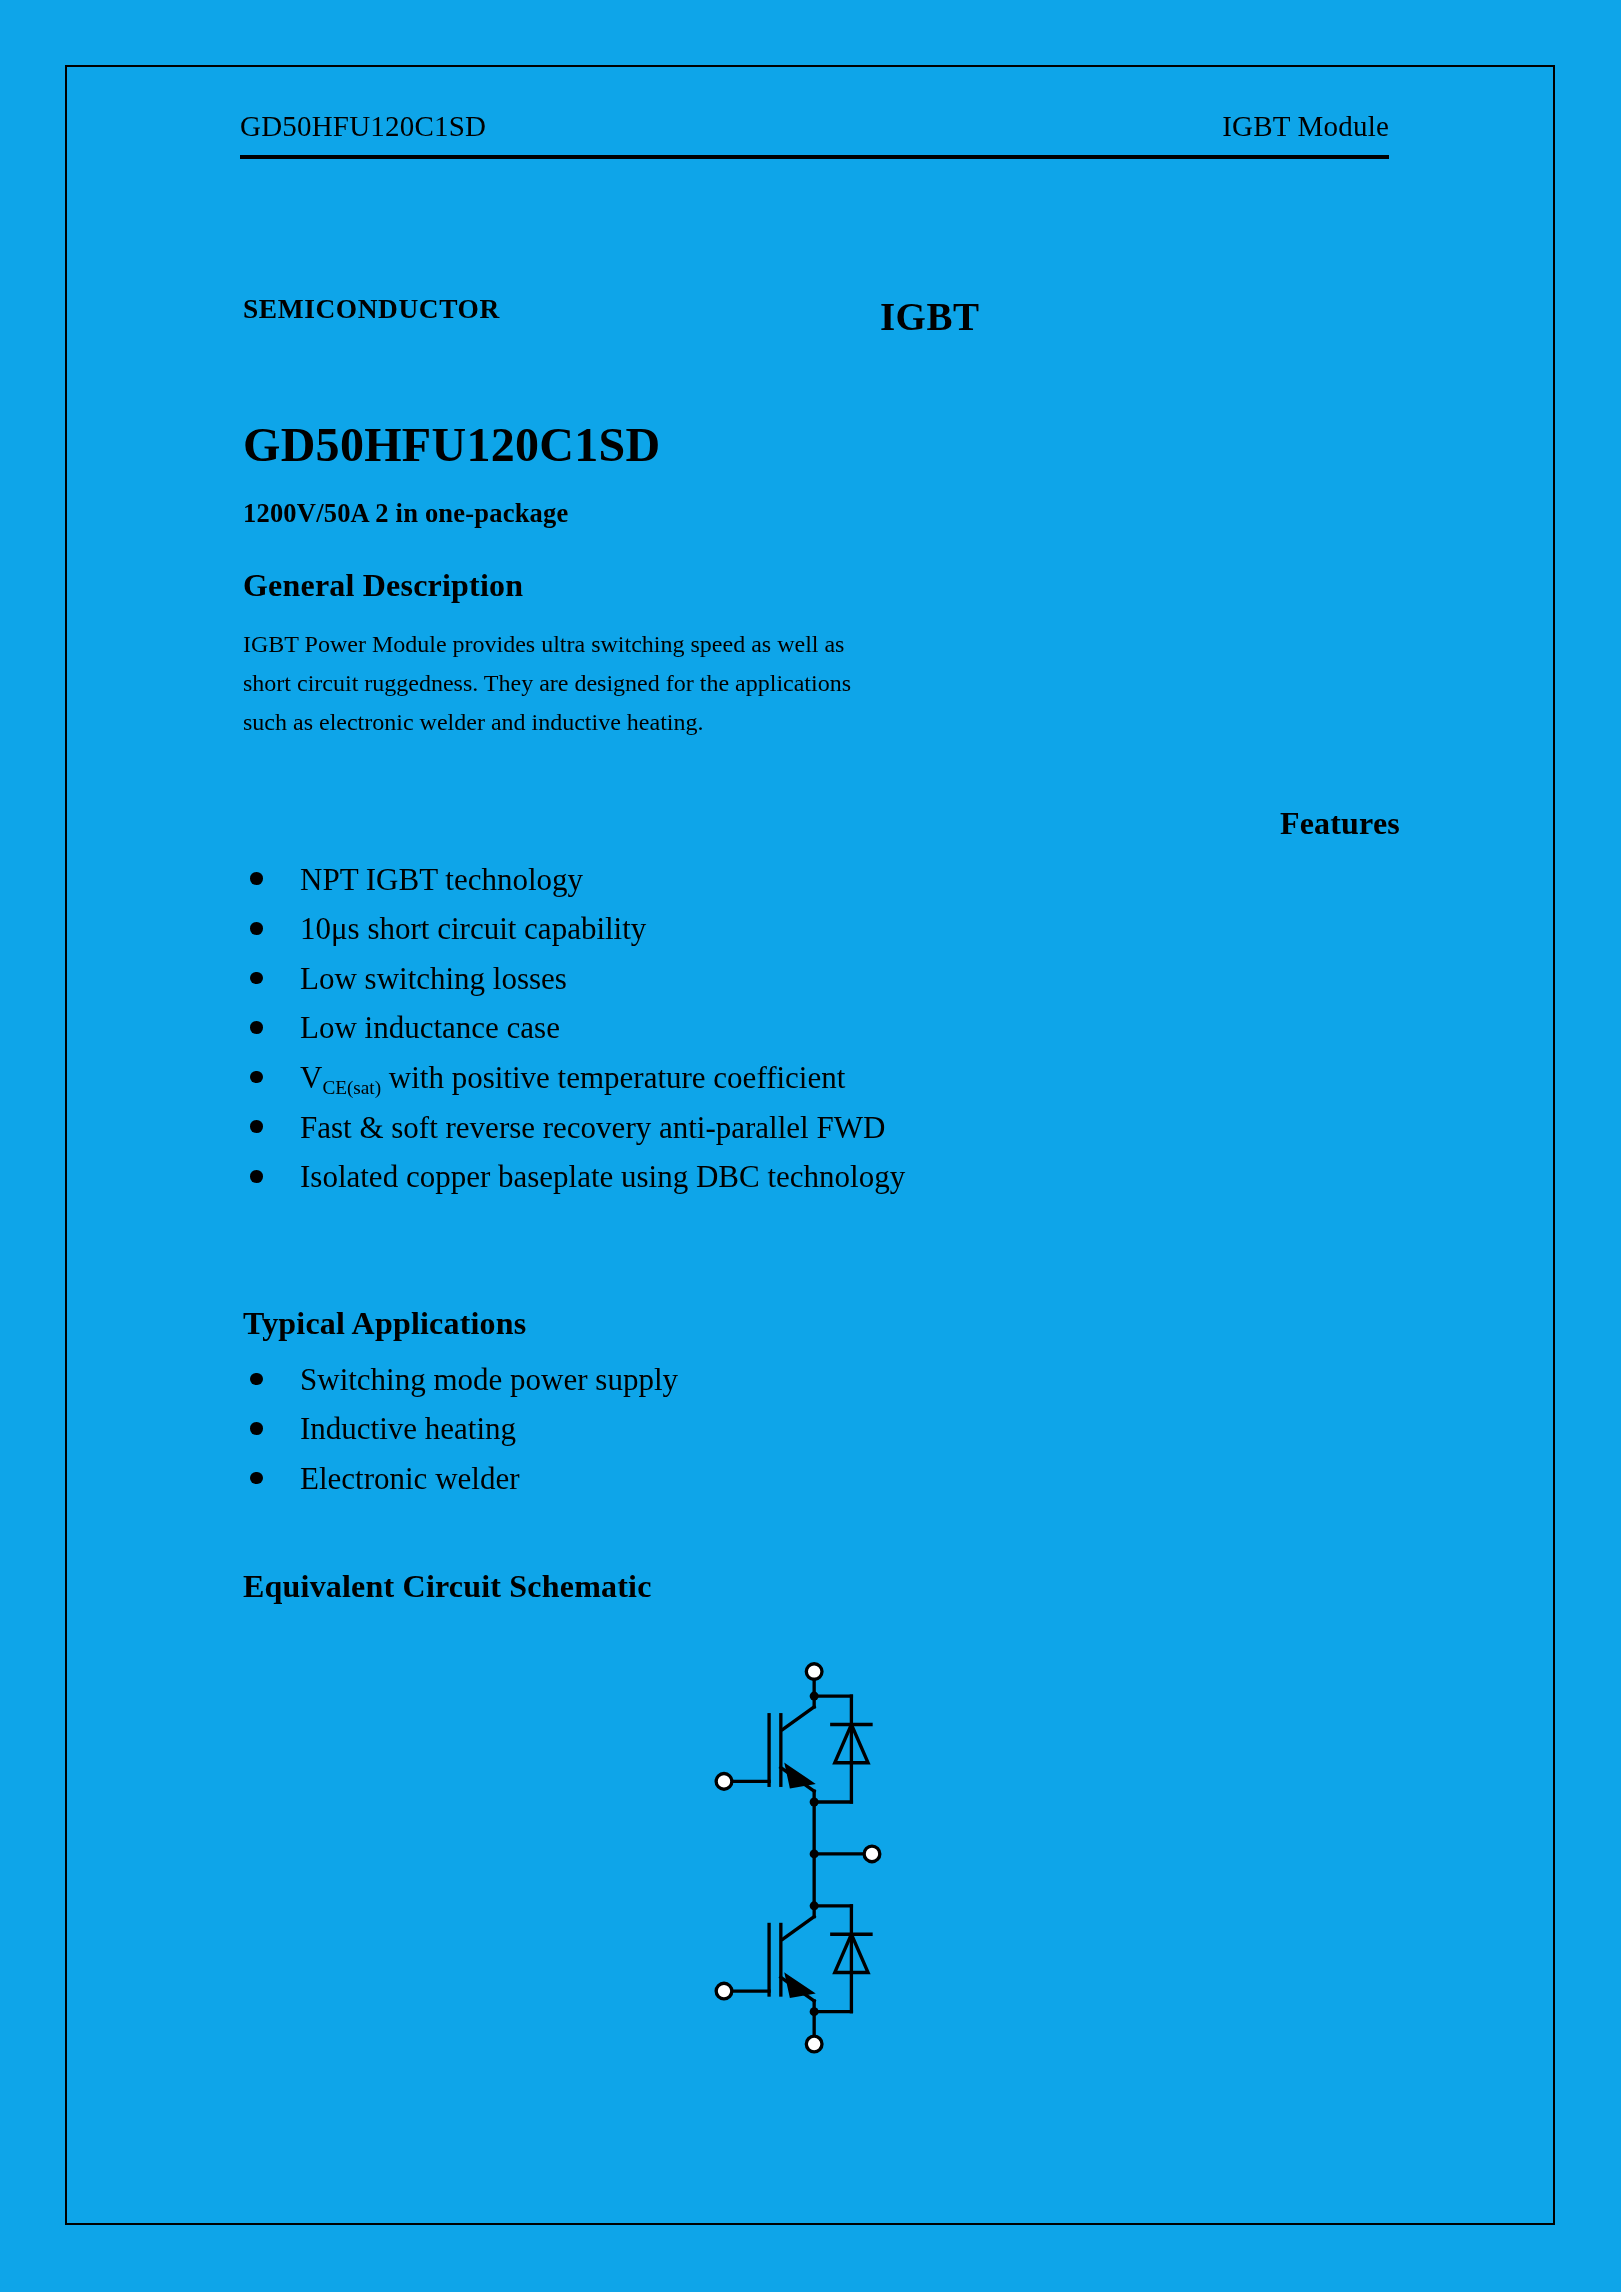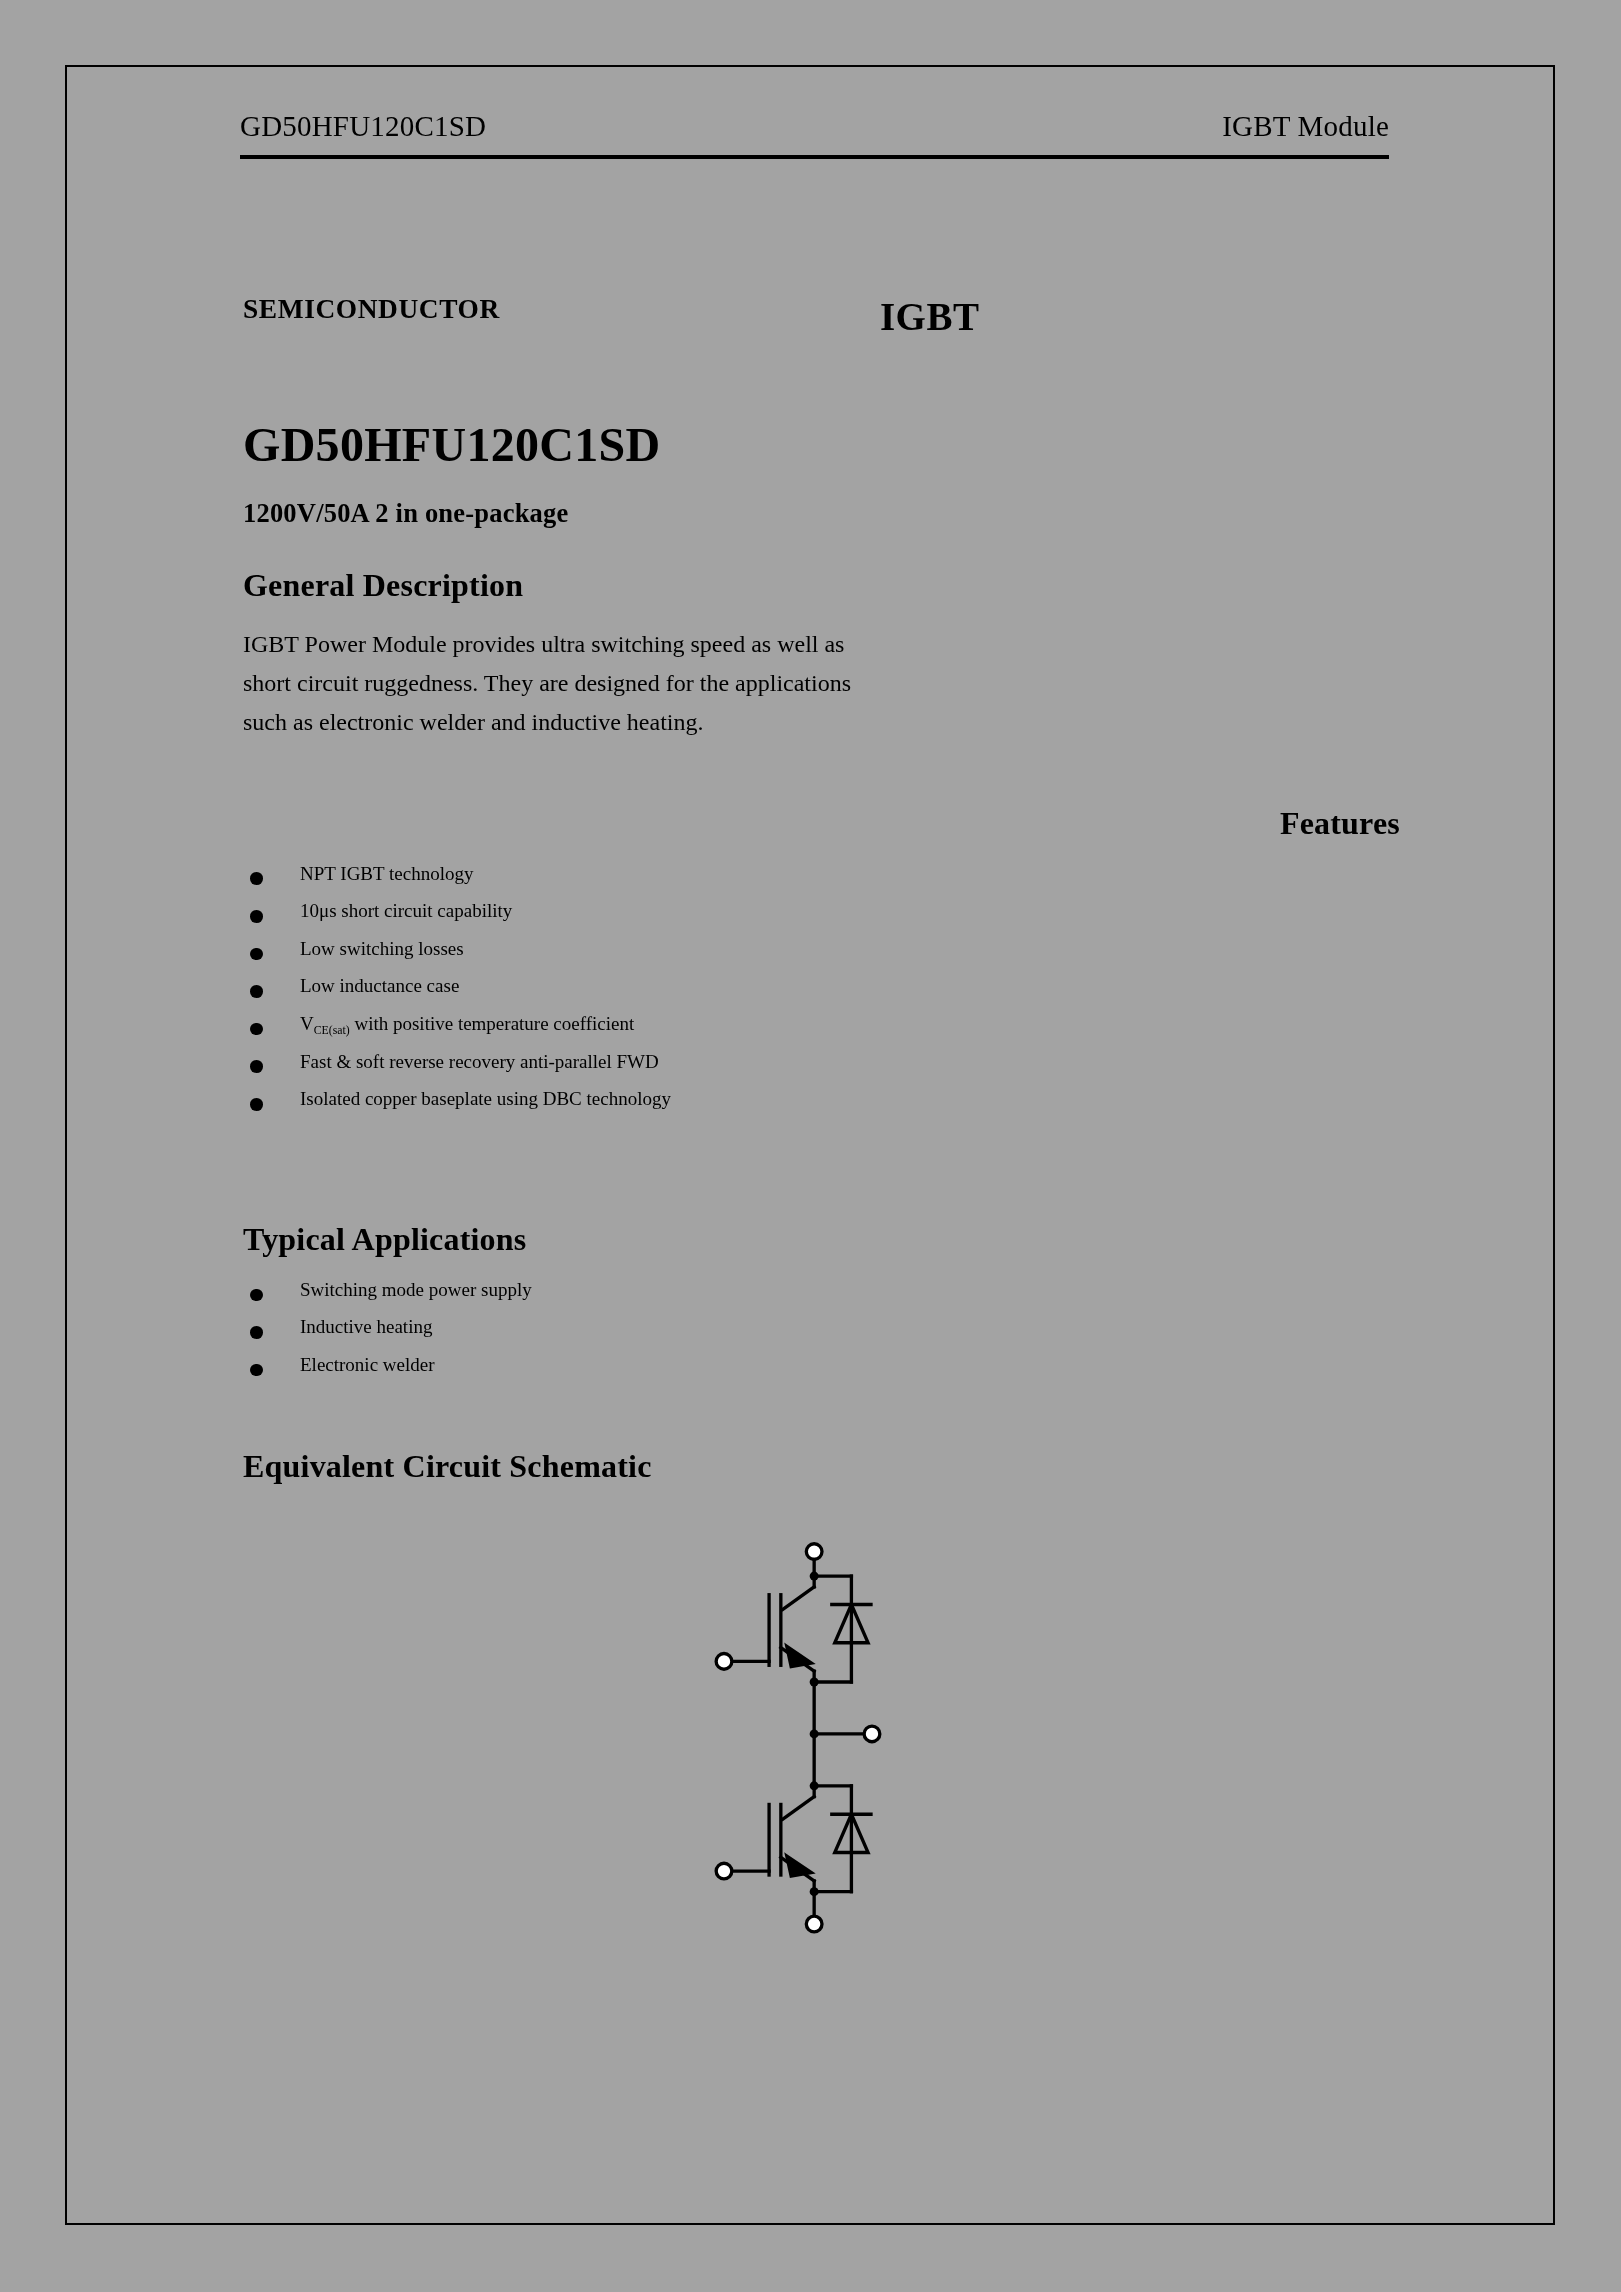--- a/index.html
+++ b/index.html
@@ -9,21 +9,21 @@
     background: #ffffff;
   }
   body {
     font-family: "Liberation Serif", "DejaVu Serif", serif;
     color: #000000;
   }
   #page {
     position: relative;
     width: 1621px;
     height: 2293px;
-    background: #a3a3a3;
+    background: #0ea5e9;
     overflow: hidden;
   }
   
   #page-frame {
     position: absolute;
     left: 65px;
     top: 65px;
     width: 1490px;
     height: 2160px;
     border: 2.9px solid #000000;
@@ -105,21 +105,21 @@
   #schematic-heading { margin-top: 74px; }
 
   ul.bullet-list {
     list-style: none;
     margin: 0;
     padding: 0;
     margin-top: 21.6px;
   }
   ul.bullet-list li {
     position: relative;
-    font-size: 19px;
+    font-size: 31px;
     line-height: 1.0;
     padding-left: 57px;
     margin-bottom: 18.6px;
     white-space: nowrap;
   }
   ul.bullet-list li .bullet-marker {
     position: absolute;
     left: 6.9px;
     top: 8.8px;
     width: 12.7px;

